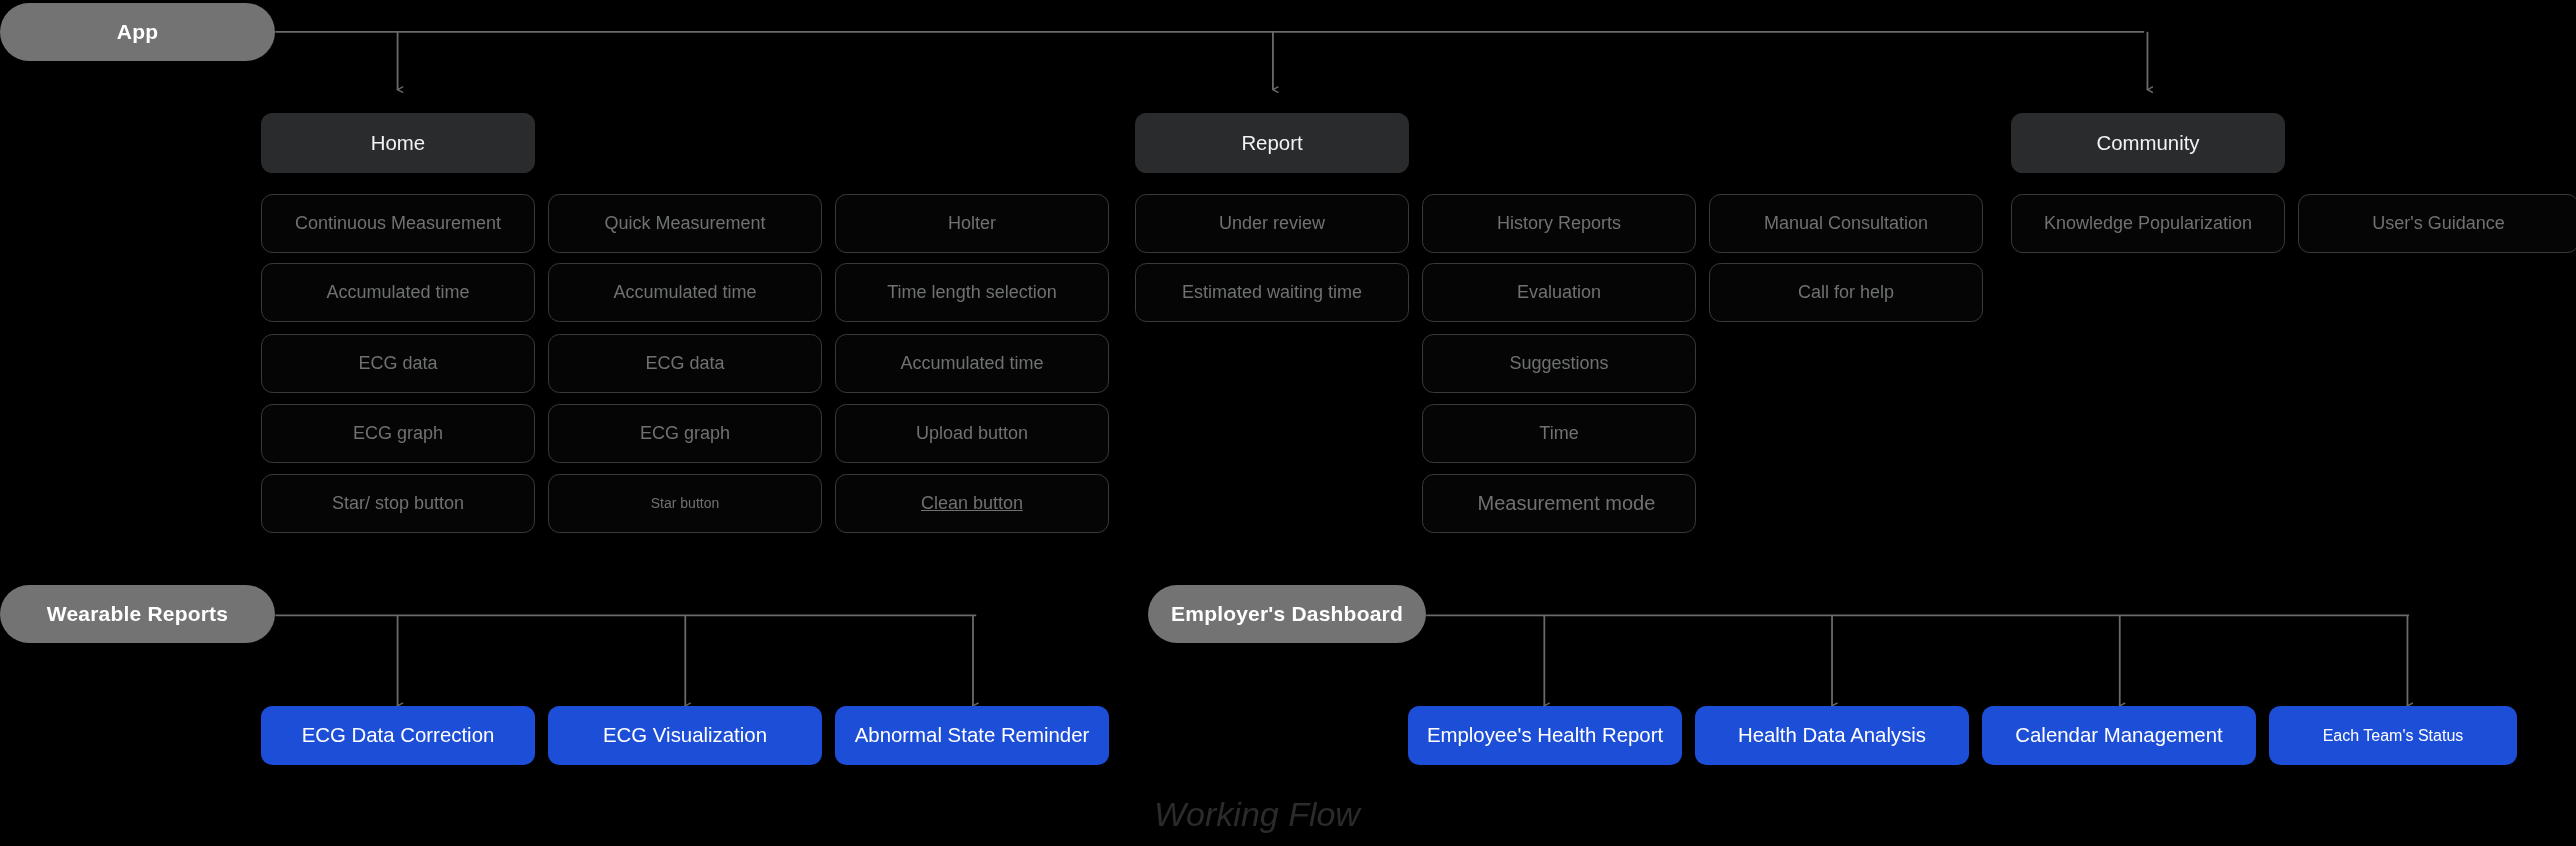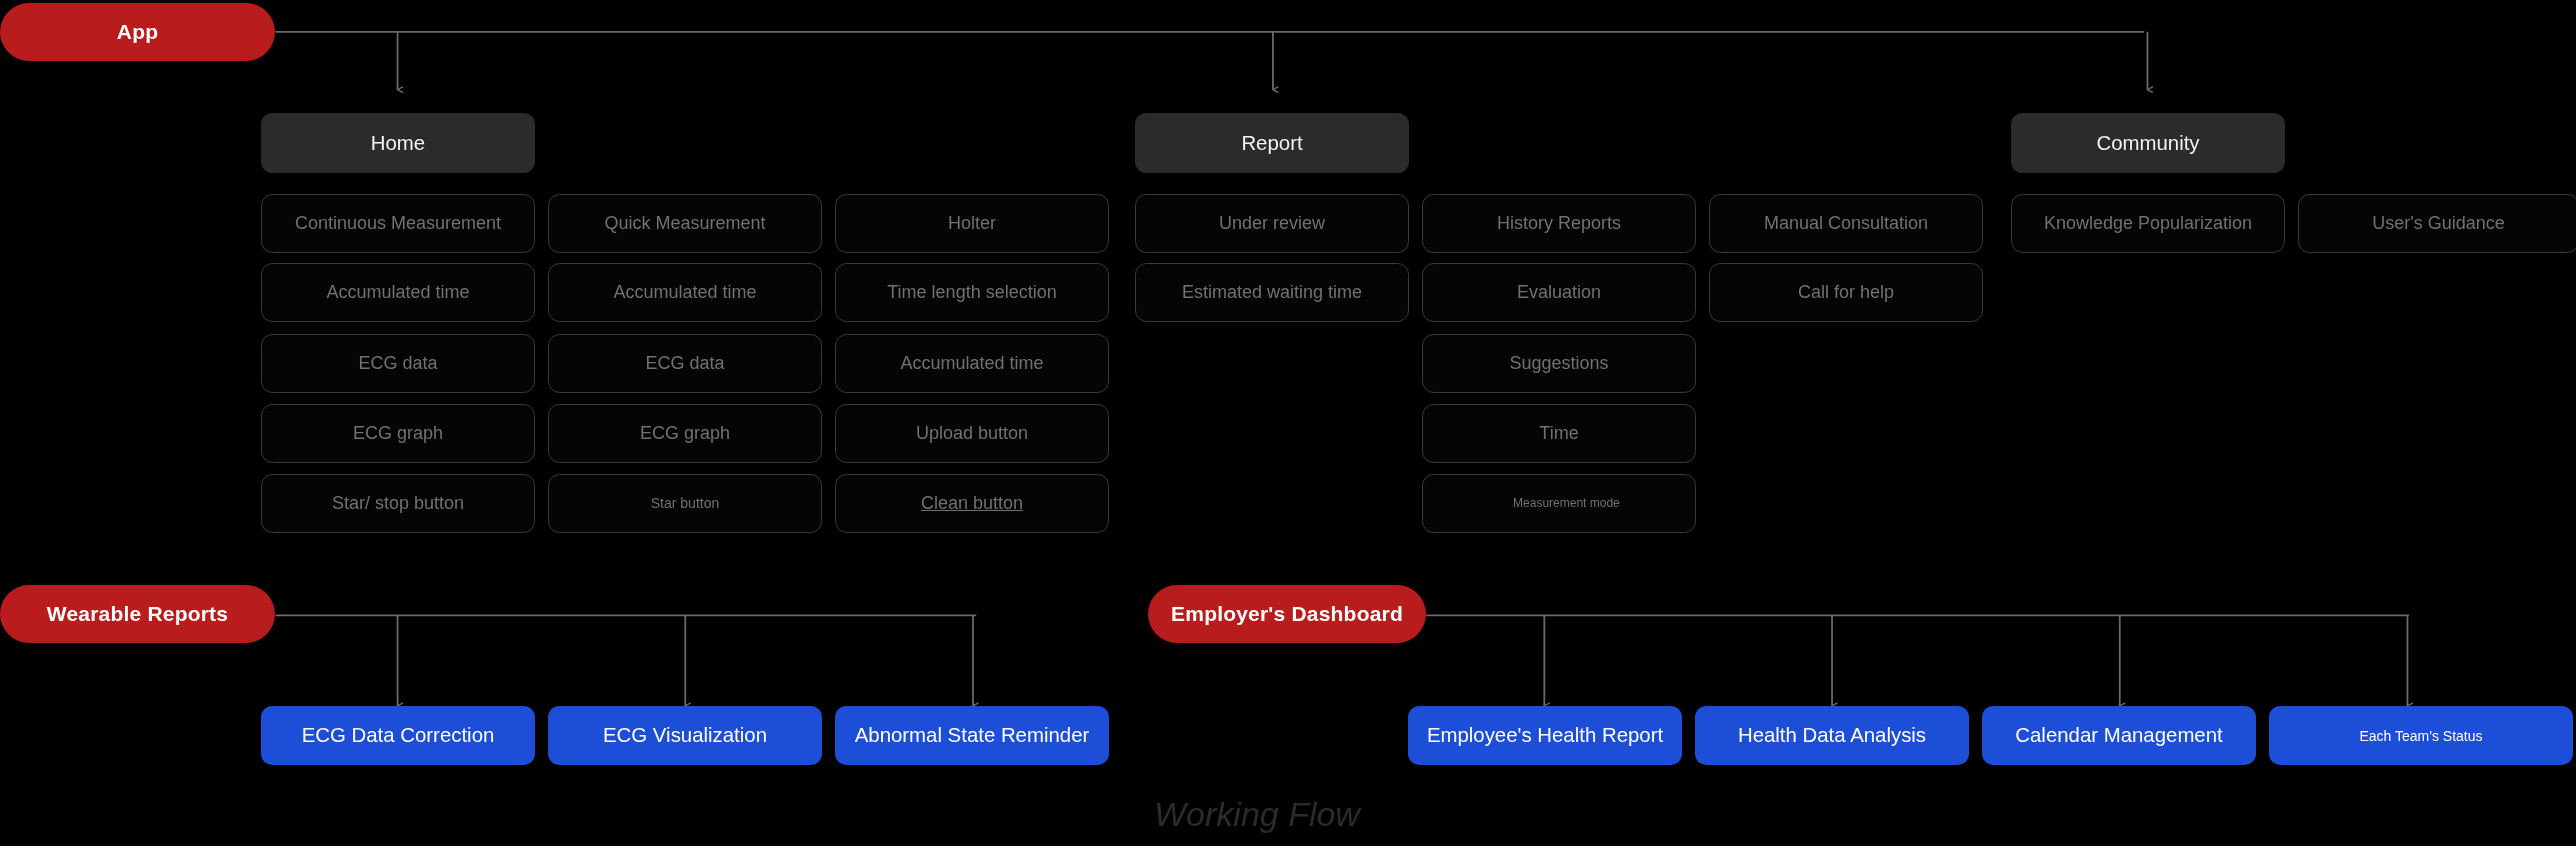--- a/index.html
+++ b/index.html
@@ -6,21 +6,21 @@
   body{
     width:2576px;height:846px;position:relative;overflow:hidden;
     font-family:"Liberation Sans","DejaVu Sans",sans-serif;
     -webkit-font-smoothing:antialiased;
   }
   #stage{position:absolute;left:0;top:0;width:2576px;height:846px;}
   svg#wires{position:absolute;left:0;top:0;width:2576px;height:846px;pointer-events:none;}
 
   
   .pill{
-    position:absolute;background:#b91c1c;border-radius:815px;
+    position:absolute;background:#737373;border-radius:815px;
     display:flex;align-items:center;justify-content:center;
     color:#ffffff;font-weight:700;letter-spacing:0.2px;
   }
 
   
   .chip{
     position:absolute;background:#2a2b2d;border-radius:11.4px;
     display:flex;align-items:center;justify-content:center;
     color:#f2f2f2;font-weight:400;
   }
@@ -149,21 +149,21 @@
     </div>
   <div class="leaf" style="left:1422px;top:263px;width:274px;height:59px;font-size:18px;">
     <span>Evaluation</span>
     </div>
   <div class="leaf" style="left:1422px;top:334px;width:274px;height:59px;font-size:18px;">
     <span>Suggestions</span>
     </div>
   <div class="leaf" style="left:1422px;top:404px;width:274px;height:59px;font-size:18px;">
     <span>Time</span>
     </div>
-  <div class="leaf" style="left:1422px;top:474px;width:274px;height:59px;font-size:12px;padding-left:23px;">
+  <div class="leaf" style="left:1422px;top:474px;width:274px;height:59px;font-size:20px;padding-left:23px;">
     <span>Measurement mode</span>
     </div>
 
   <div class="leaf" style="left:1709px;top:194px;width:274px;height:59px;font-size:18px;">
     <span>Manual Consultation</span>
     </div>
   <div class="leaf" style="left:1709px;top:263px;width:274px;height:59px;font-size:18px;">
     <span>Call for help</span>
     </div>
 
@@ -198,21 +198,21 @@
 
   <div class="solid" style="left:1408px;top:706px;width:274px;height:59px;font-size:20.4px;">
     <span>Employee's Health Report</span>
     </div>
   <div class="solid" style="left:1695px;top:706px;width:274px;height:59px;font-size:20.4px;">
     <span>Health Data Analysis</span>
     </div>
   <div class="solid" style="left:1982px;top:706px;width:274px;height:59px;font-size:20.4px;">
     <span>Calendar Management</span>
     </div>
-  <div class="solid" style="left:2269px;top:706px;width:304px;height:59px;font-size:14px;align-items:center;">
+  <div class="solid" style="left:2269px;top:706px;width:248px;height:59px;font-size:16px;align-items:center;">
     <span>Each Team's Status</span>
     </div>
 
   <div class="caption" style="left:1154px;top:795px;font-size:34px;">
     <span>Working Flow</span>
   </div>
 
 </div>
 
 

